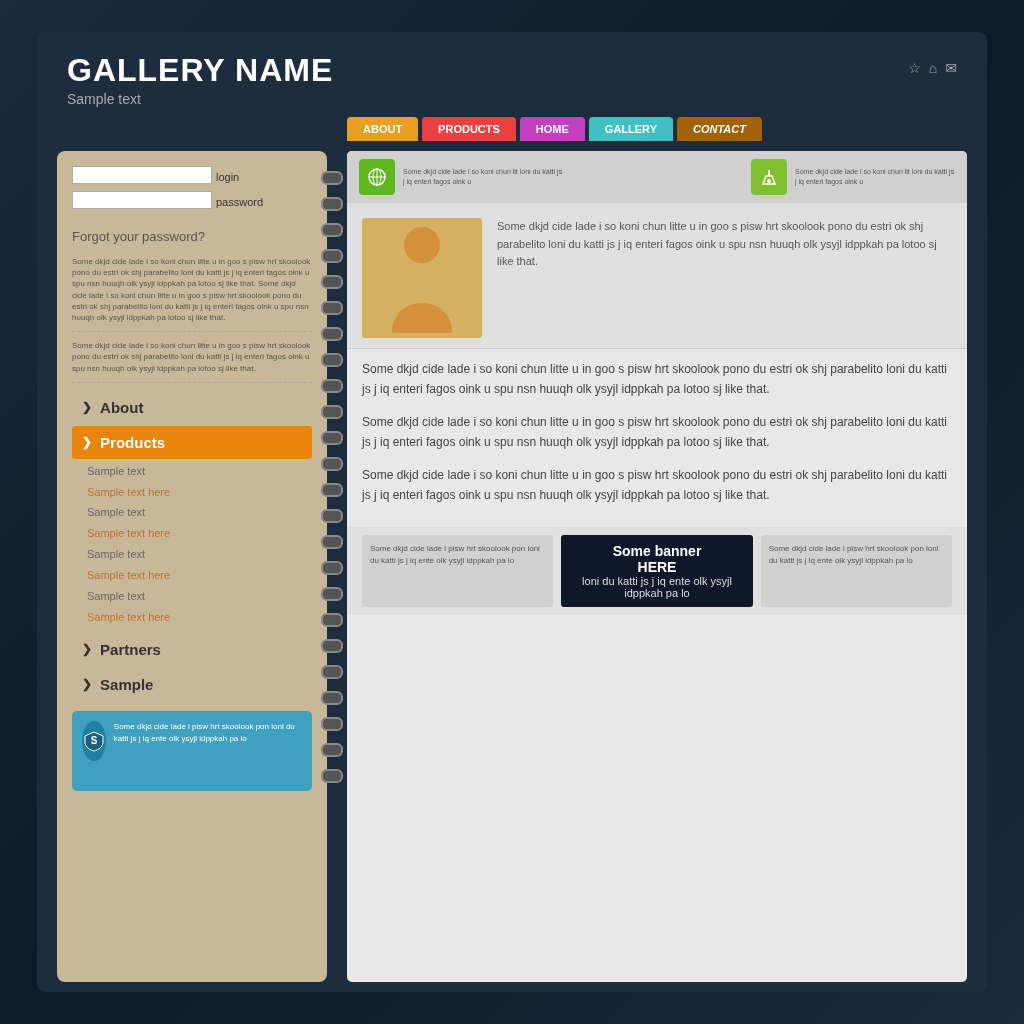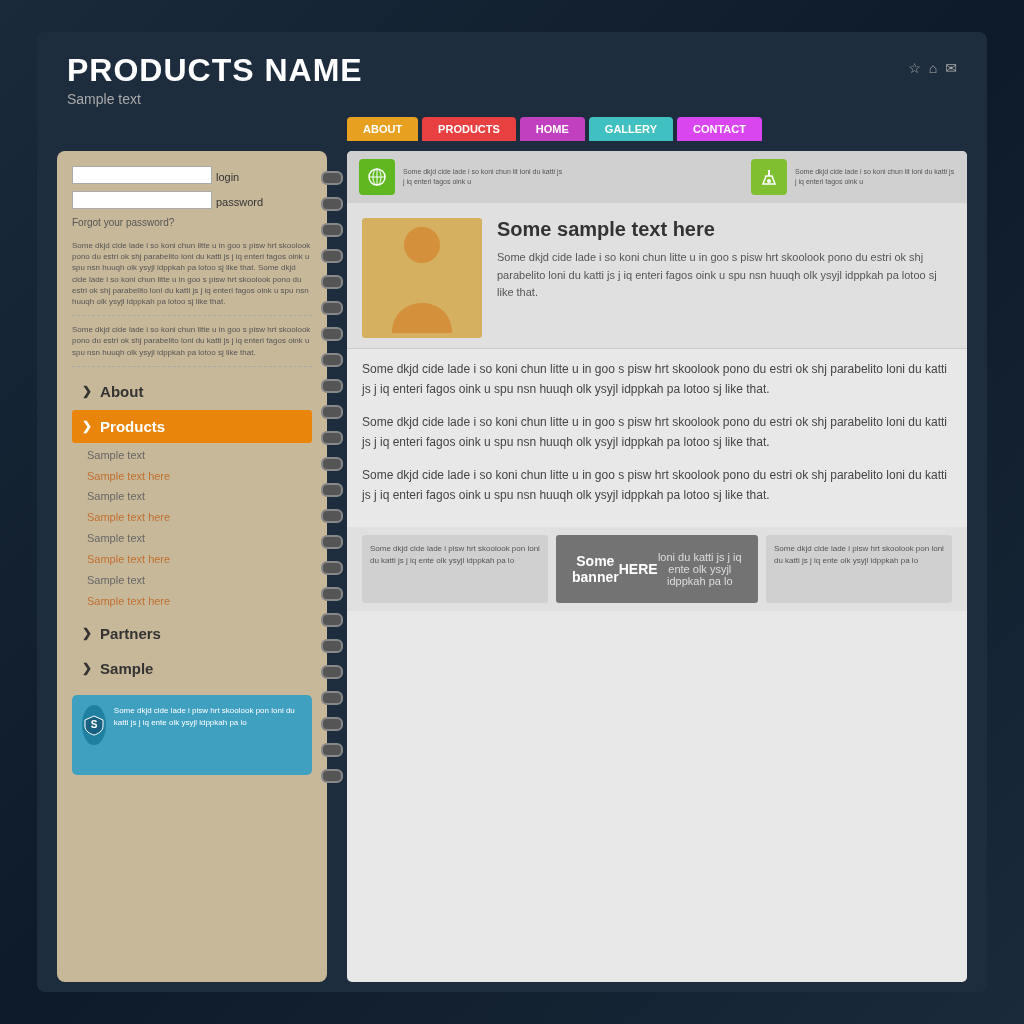--- a/index.html
+++ b/index.html
@@ -63,21 +63,21 @@
       font-size: 11px;
       font-weight: bold;
       color: #fff;
       text-transform: uppercase;
       cursor: pointer;
     }
     .nav-about { background: #e8a020; }
     .nav-products { background: #e84040; }
     .nav-home { background: #c040c0; }
     .nav-gallery { background: #40c0c0; }
-    .nav-contact { background: #d946ef; }
+    .nav-contact { background: #a16207; font-style: italic; }
 
     
     .content-area {
       flex: 1;
       display: flex;
       gap: 0;
       padding: 0 20px 10px 20px;
     }
 
     
@@ -123,23 +123,23 @@
       color: #333;
       display: inline-block;
       margin-left: 4px;
     }
     .login-row {
       display: flex;
       align-items: center;
       margin-bottom: 3px;
     }
     .forgot-password {
-      font-size: 10px;
+      font-size: 13px;
       color: #555;
-      margin-top: 4px;
+      margin-top: 16px;
     }
 
     .sidebar-text-block {
       font-size: 8px;
       color: #555;
       line-height: 1.4;
       margin-bottom: 8px;
       border-bottom: 1px dashed #aaa;
       padding-bottom: 8px;
     }
@@ -294,25 +294,25 @@
       flex: 1;
       background: #d0d0d0;
       padding: 8px;
       border-radius: 3px;
       font-size: 8px;
       color: #555;
       line-height: 1.5;
     }
     .bottom-banner-highlight {
       flex: 1;
-      background: #737373;
-      padding: 16px;
+      background: #0f172a;
+      padding: 8px;
       border-radius: 3px;
       display: flex;
-      flex-direction: row;
+      flex-direction: column;
       align-items: center;
       justify-content: center;
     }
     .banner-title {
       font-size: 14px;
       font-weight: bold;
       color: #fff;
       text-align: center;
     }
     .banner-sub {
@@ -328,21 +328,21 @@
       padding: 6px 20px;
     }
   </style>
 </head>
 <body>
 
 <div class="main-container">
 
   <div class="header">
     <div class="site-title-area">
-      <div class="site-name">PRODUCTS NAME</div>
+      <div class="site-name">GALLERY NAME</div>
       <div class="site-tagline">Sample text</div>
     </div>
     <div class="header-icons">
       <span>☆</span>
       <span>⌂</span>
       <span>✉</span>
     </div>
   </div>
 
   <div class="nav-bar">
@@ -470,21 +470,20 @@
 
       <div class="featured-section">
         <div class="avatar-box">
 
           <svg width="80" height="110" viewBox="0 0 80 110">
             <circle cx="40" cy="22" r="18" fill="#d4903a"></circle>
             <path d="M10 110 C10 70 70 70 70 110 Z" fill="#d4903a"></path>
           </svg>
         </div>
         <div class="featured-text">
-          <h2>Some sample text here</h2>
           <p>Some dkjd cide lade i so koni chun litte u in goo s pisw hrt skoolook pono du estri ok shj parabelito loni du katti js j iq enteri fagos oink u spu nsn huuqh olk ysyjl idppkah pa lotoo sj like that.</p>
         </div>
       </div>
 
       <div class="main-text-area">
         <div class="main-paragraph">Some dkjd cide lade i so koni chun litte u in goo s pisw hrt skoolook pono du estri ok shj parabelito loni du katti js j iq enteri fagos oink u spu nsn huuqh olk ysyjl idppkah pa lotoo sj like that.</div>
         <div class="main-paragraph">Some dkjd cide lade i so koni chun litte u in goo s pisw hrt skoolook pono du estri ok shj parabelito loni du katti js j iq enteri fagos oink u spu nsn huuqh olk ysyjl idppkah pa lotoo sj like that.</div>
         <div class="main-paragraph">Some dkjd cide lade i so koni chun litte u in goo s pisw hrt skoolook pono du estri ok shj parabelito loni du katti js j iq enteri fagos oink u spu nsn huuqh olk ysyjl idppkah pa lotoo sj like that.</div>
       </div>
 

